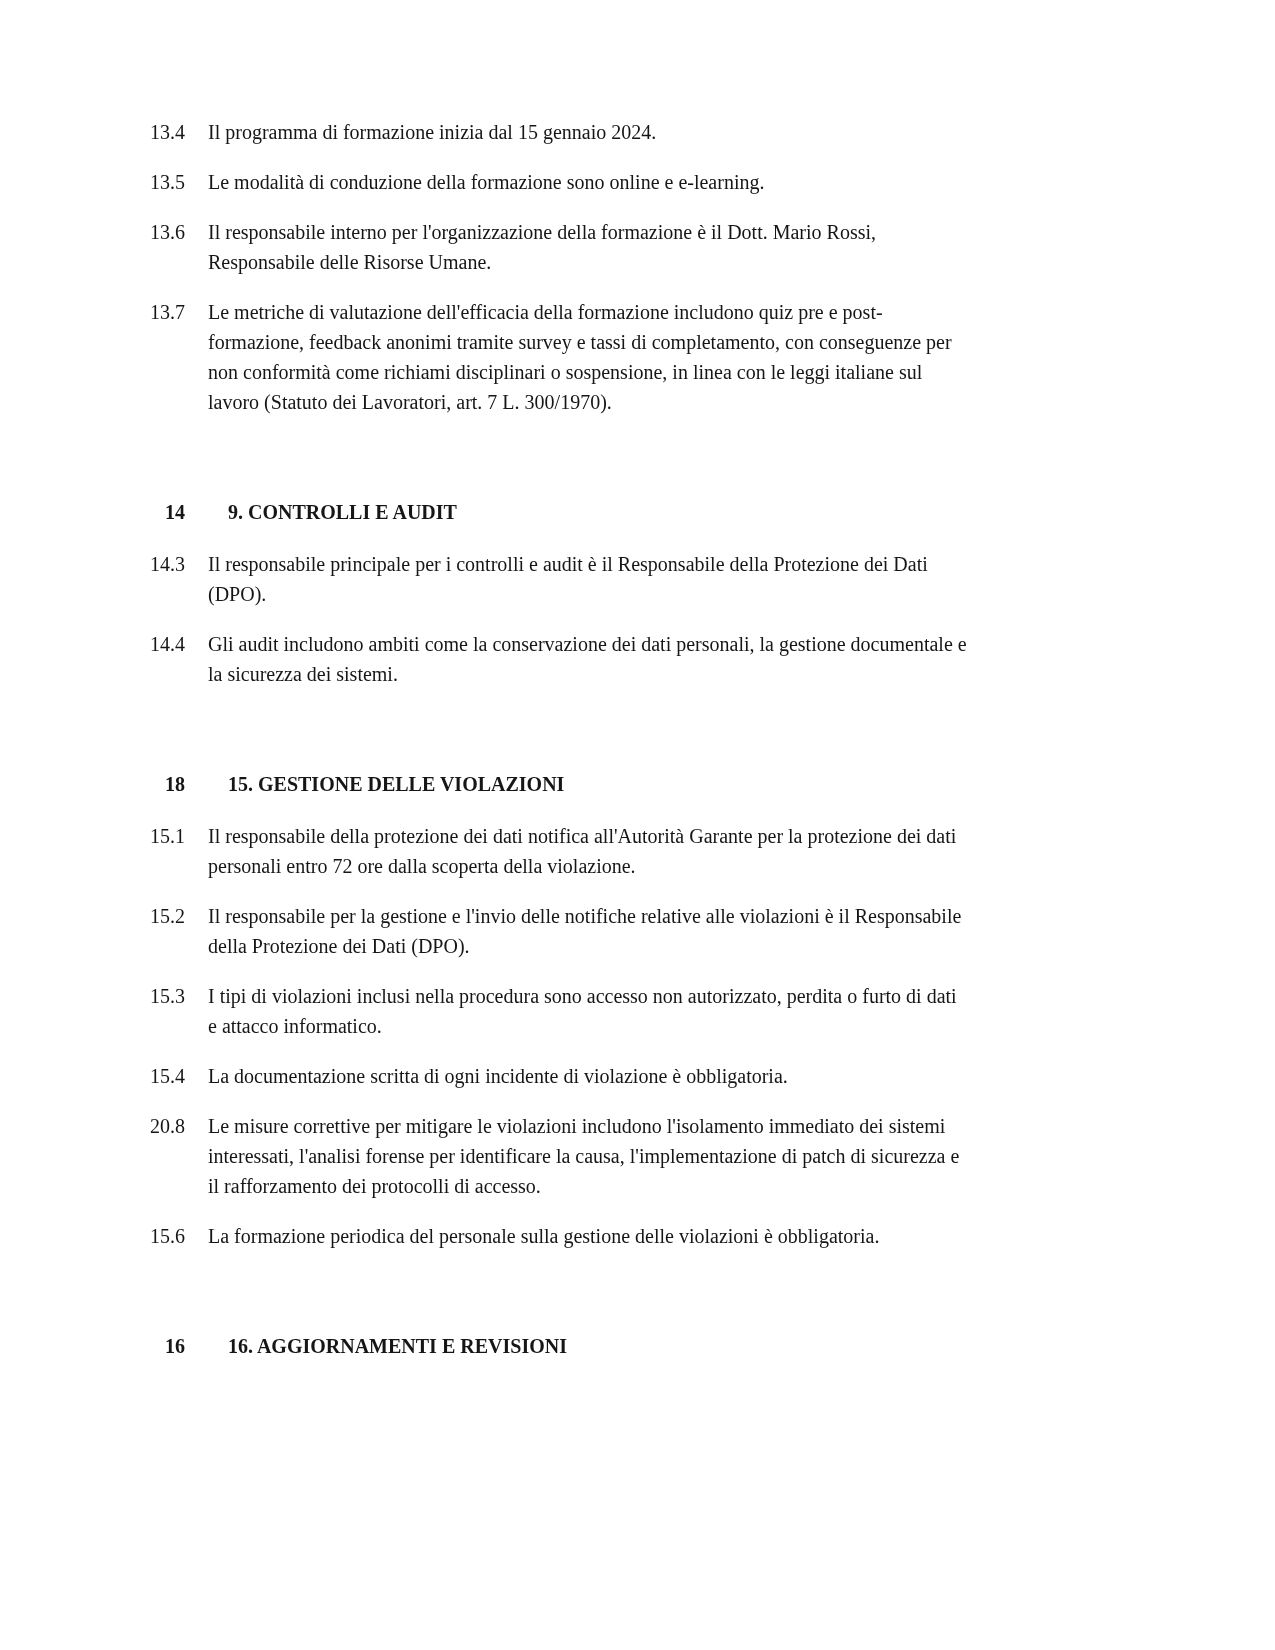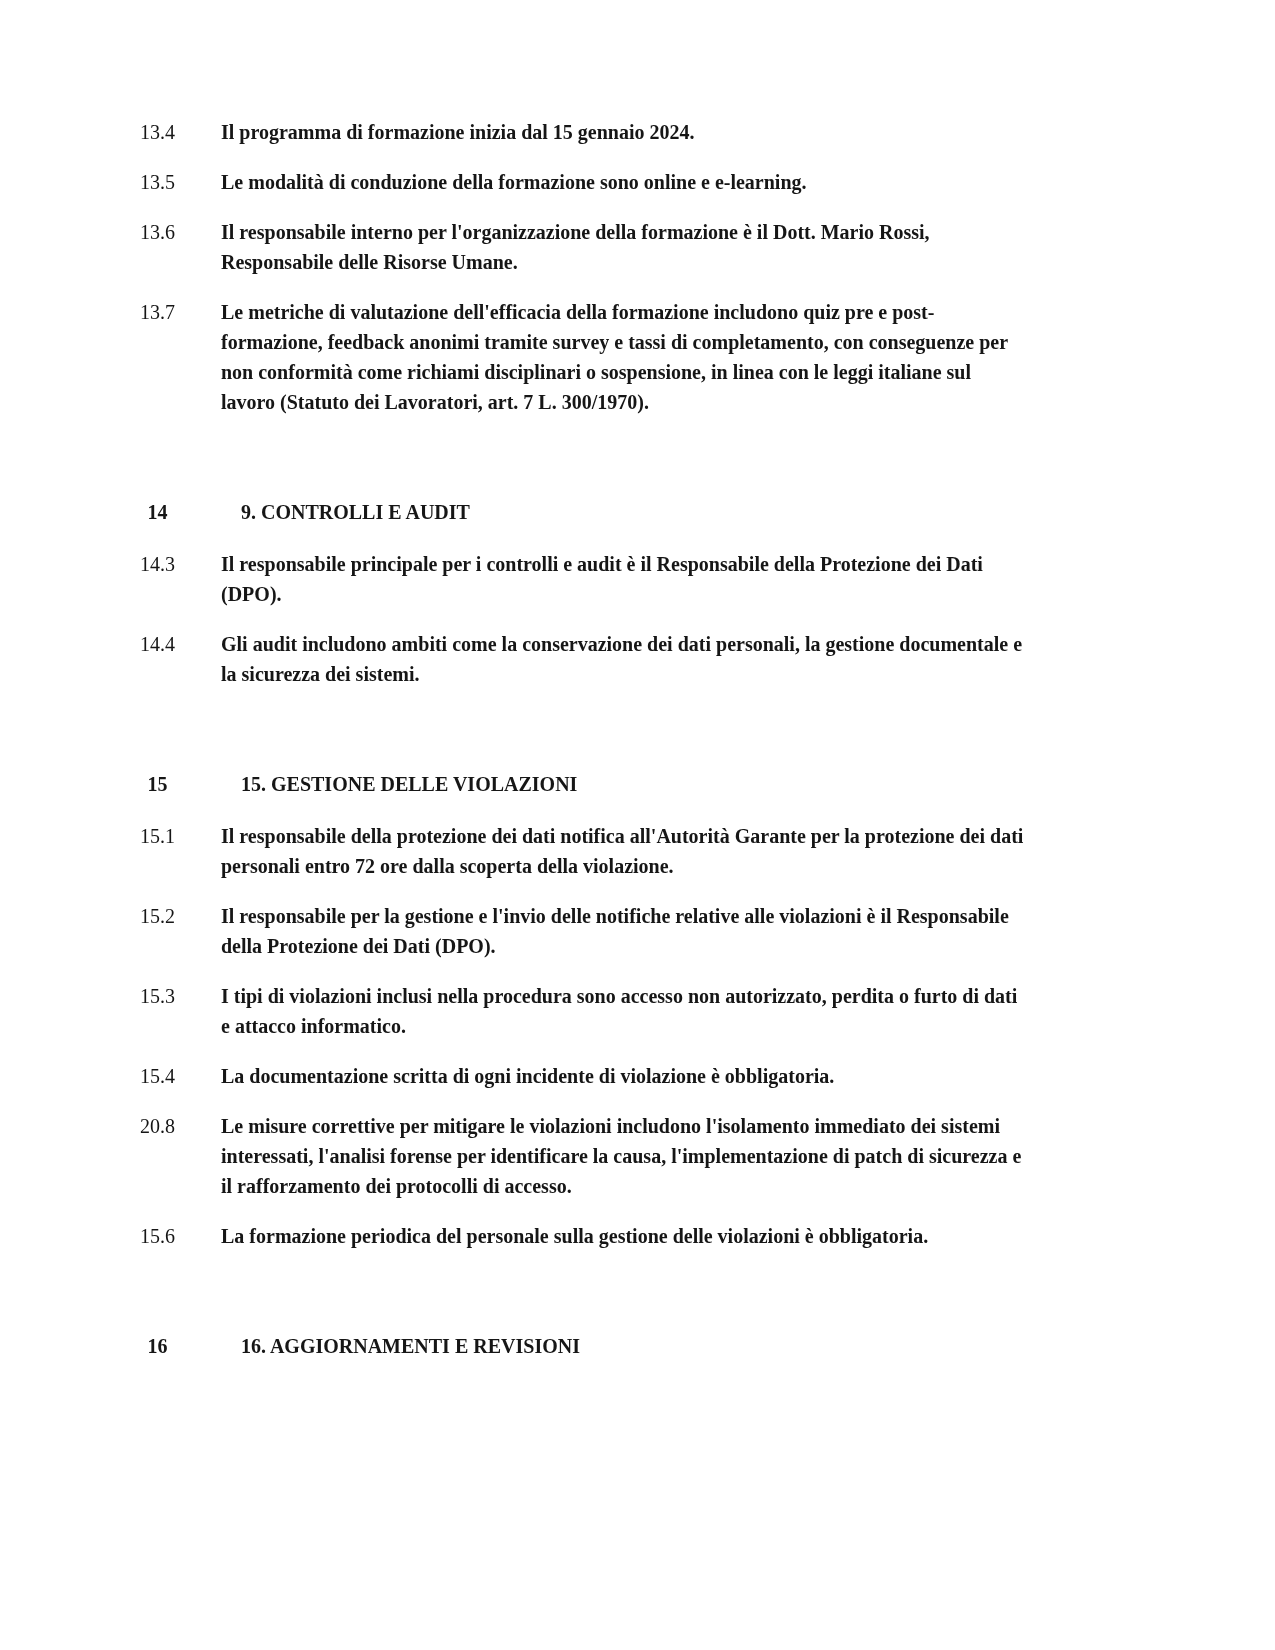--- a/index.html
+++ b/index.html
@@ -25,28 +25,27 @@
     display: flex;
     flex-direction: column;
   }
   .row {
     display: flex;
     align-items: flex-start;
     margin: 0 0 20px 0;
   }
   .row .num {
     flex: 0 0 55px;
-    text-align: center;
-    margin-right: 36px;
+    text-align: right;
+    margin-right: 23px;
     white-space: nowrap;
   }
   .row .txt {
     flex: 1;
     white-space: pre-line;
-    font-weight: bold;
   }
   .row.heading {
     font-weight: bold;
     margin-top: 60px;
     margin-bottom: 22px;
     gap: 20px;
   }
 </style>
 </head>
 <body>
@@ -81,21 +80,21 @@
         <span class="num">14.3</span>
         <span class="txt">Il responsabile principale per i controlli e audit è il Responsabile della Protezione dei Dati
 (DPO).</span>
       </div>
       <div class="row item">
         <span class="num">14.4</span>
         <span class="txt">Gli audit includono ambiti come la conservazione dei dati personali, la gestione documentale e
 la sicurezza dei sistemi.</span>
       </div>
       <div class="row heading">
-        <span class="num">15</span>
+        <span class="num">18</span>
         <span class="txt">15. GESTIONE DELLE VIOLAZIONI</span>
       </div>
       <div class="row item">
         <span class="num">15.1</span>
         <span class="txt">Il responsabile della protezione dei dati notifica all'Autorità Garante per la protezione dei dati
 personali entro 72 ore dalla scoperta della violazione.</span>
       </div>
       <div class="row item">
         <span class="num">15.2</span>
         <span class="txt">Il responsabile per la gestione e l'invio delle notifiche relative alle violazioni è il Responsabile

